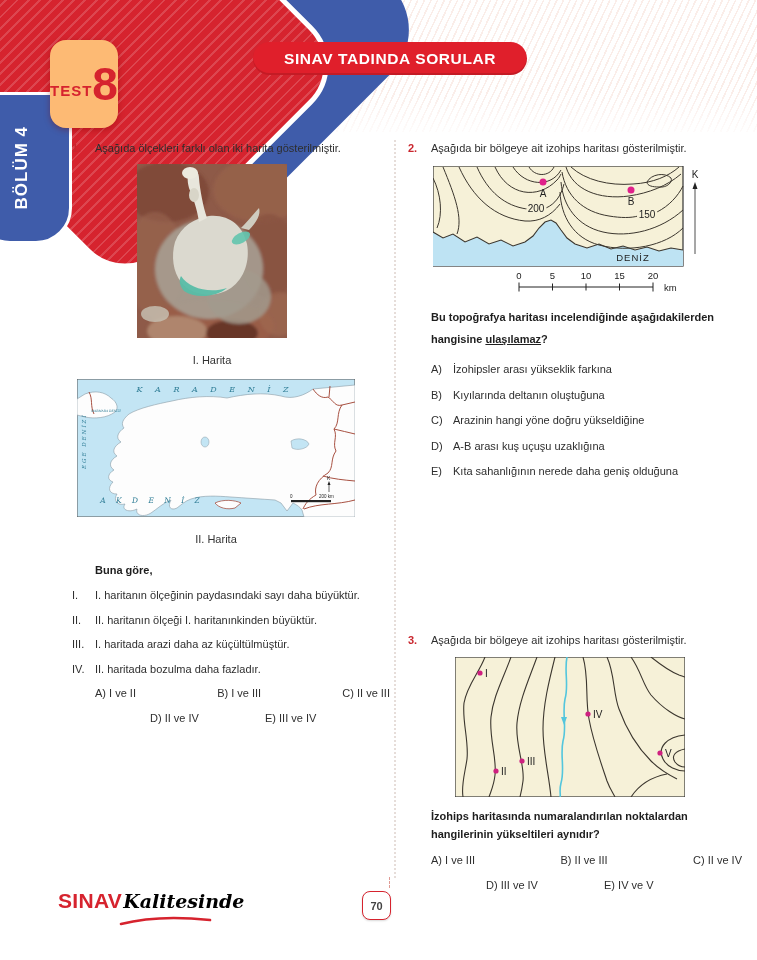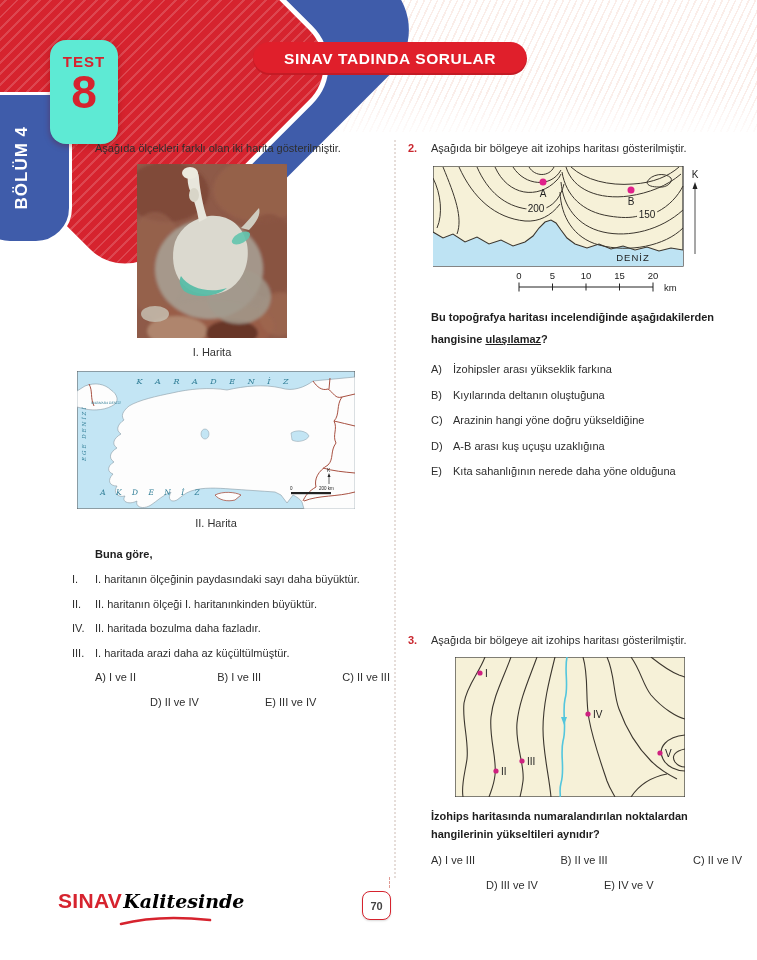--- a/index.html
+++ b/index.html
@@ -13,39 +13,39 @@
                linear-gradient(#fff0 70%,#ffffffd0 100%);}
   .blue-diamond{position:absolute;left:0px;top:-150px;width:360px;height:360px;border-radius:62px;
     background:#3f5caa;transform:rotate(45deg);}
   .red-diamond{position:absolute;left:-35px;top:-95px;width:310px;height:310px;border-radius:55px;
     background:#d6232e;border:5px solid #fff;transform:rotate(45deg);
     background-image:repeating-linear-gradient(90deg,rgba(255,255,255,.16) 0 2px,rgba(255,255,255,0) 2px 8px);}
   .section-tab{position:absolute;left:-26px;top:92px;width:92px;height:146px;background:#3f5caa;
     border:3px solid #fff;border-radius:0 0 36px 36px;display:flex;align-items:center;justify-content:center;}
   .section-tab span{writing-mode:vertical-rl;transform:rotate(180deg);color:#fff;font-weight:800;
     font-size:17px;letter-spacing:1px;white-space:nowrap;padding-left:2px;}
-  .test-badge{position:absolute;left:50px;top:40px;width:68px;height:104px;background:#5eead4;border-radius:16px;
-    box-shadow:0 2px 6px rgba(120,0,0,.35);display:flex;flex-direction:column;align-items:center;}
+  .test-badge{position:absolute;left:50px;top:40px;width:68px;height:88px;background:#fdba74;border-radius:16px;
+    box-shadow:0 2px 6px rgba(120,0,0,.35);display:flex;flex-direction:row;align-items:center;}
   .test-badge .t1{color:#d6232e;font-weight:800;font-size:15px;letter-spacing:1px;margin-top:13px;}
   .test-badge .t2{color:#d6232e;font-weight:800;font-size:46px;line-height:.95;margin-top:1px;}
   .banner-pill{position:absolute;left:253px;top:42px;width:274px;height:33px;border-radius:17px;
     background:#e01f2b;box-shadow:inset 0 -2px 0 rgba(0,0,0,.12);display:flex;align-items:center;justify-content:center;}
   .banner-pill span{color:#fff;font-weight:800;font-size:15.5px;letter-spacing:.6px;}
   .subtitle{position:absolute;left:253px;top:84px;width:274px;text-align:center;font-weight:700;
     font-size:14.5px;color:#454545;}
   
   .divider{position:absolute;left:394px;top:140px;height:738px;border-left:2px dotted #e6ddd9;}
   .q{position:absolute;font-size:11px;line-height:17px;}
   .q .row{position:relative;padding-left:23px;}
   .qnum{position:absolute;left:0;top:0;color:#c9262e;font-weight:800;}
   .q1{left:72px;top:140px;width:318px;}
   .q2{left:408px;top:140px;width:334px;}
   .q3{left:408px;top:632px;width:334px;}
   .fig{display:block;}
-  .cap{text-align:center;color:#333;margin-top:6px;font-size:11px;}
+  .cap{text-align:center;color:#333;margin-top:14px;font-size:11px;}
   .bold{font-weight:700;color:#1e1e1e;}
   .items{margin-top:8px;}
   .item{position:relative;padding-left:23px;margin-bottom:7.5px;}
   .item .rn{position:absolute;left:0;}
   .optrow{display:flex;justify-content:space-between;margin-top:4px;padding-left:23px;}
   .optrow2{margin-top:8px;padding-left:23px;}
   .optrow2 .o1{margin-left:55px;}
   .optrow2 .o2{margin-left:63px;}
   .vopt{margin-top:8.5px;padding-left:23px;position:relative;}
   .vopt .lt{position:absolute;left:23px;}
@@ -169,26 +169,26 @@
     <div class="items">
       <div class="item">
         <span class="rn">I.</span>
         <span>I. haritanın ölçeğinin paydasındaki sayı daha büyüktür.</span>
       </div>
       <div class="item">
         <span class="rn">II.</span>
         <span>II. haritanın ölçeği I. haritanınkinden büyüktür.</span>
       </div>
       <div class="item">
+        <span class="rn">III.</span>
+        <span>I. haritada arazi daha az küçültülmüştür.</span>
+      </div>
+      <div class="item">
         <span class="rn">IV.</span>
         <span>II. haritada bozulma daha fazladır.</span>
-      </div>
-      <div class="item">
-        <span class="rn">III.</span>
-        <span>I. haritada arazi daha az küçültülmüştür.</span>
       </div>
     </div>
 
 
     <div class="optrow">
       <span>A) I ve II</span>
       <span>B) I ve III</span>
       <span>C) II ve III</span>
     </div>
     <div class="optrow2">
@@ -280,21 +280,21 @@
     <div class="vopt">
       <span class="lt">C)</span>
       <span class="tx">Arazinin hangi yöne doğru yükseldiğine</span>
     </div>
     <div class="vopt">
       <span class="lt">D)</span>
       <span class="tx">A-B arası kuş uçuşu uzaklığına</span>
     </div>
     <div class="vopt">
       <span class="lt">E)</span>
-      <span class="tx">Kıta sahanlığının nerede daha yöne olduğuna</span>
+      <span class="tx">Kıta sahanlığının nerede daha geniş olduğuna</span>
     </div>
   </div>
 
   <div class="q q3">
     <div class="row">
       <span class="qnum">3.</span>
       <span>Aşağıda bir bölgeye ait izohips haritası gösterilmiştir.</span>
     </div>
 
     <svg class="fig" width="230" height="140" viewBox="0 0 230 140" style="margin:8px 0 0 47px;">

